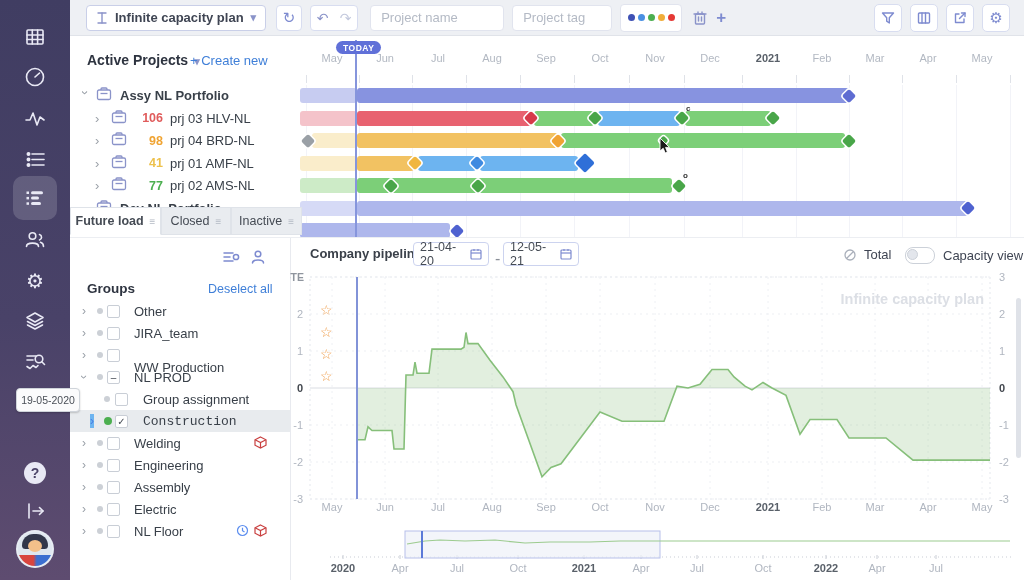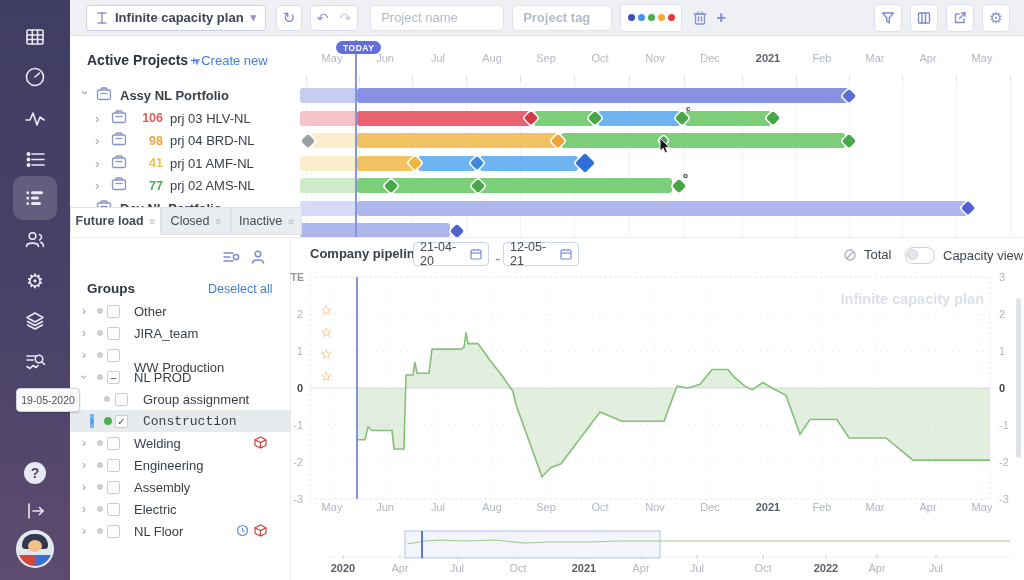--- a/index.html
+++ b/index.html
@@ -235,21 +235,21 @@
       <span class="caret">▾</span>
     </div>
     <div class="tbtn icbtn">
         <span>↻</span>
       </div>
     <div class="tbtn undo-redo">
       <span class="undo">↶</span>
       <span class="redo">↷</span>
     </div>
     <input class="tinput" style="margin-left: 12px; width: 112px;" placeholder="Project name">
-    <input class="tinput" style="margin-left: 8px; width: 78px; font-weight: bold;" placeholder="Project tag">
+    <input class="tinput" style="margin-left: 8px; width: 78px;" placeholder="Project tag">
     <div class="dotbox">
         <div class="dot" style="background: rgb(63, 81, 181);"></div>
         <div class="dot" style="background: rgb(74, 144, 226);"></div>
         <div class="dot" style="background: rgb(76, 175, 80);"></div>
         <div class="dot" style="background: rgb(240, 173, 58);"></div>
         <div class="dot" style="background: rgb(229, 57, 53);"></div>
       </div>
     <svg class="tsvg" style="margin-left:10px" width="16" height="17">
         <rect x="3.5" y="5" width="9" height="10" rx="1"></rect>
         <line x1="2" y1="5" x2="14" y2="5"></line>

